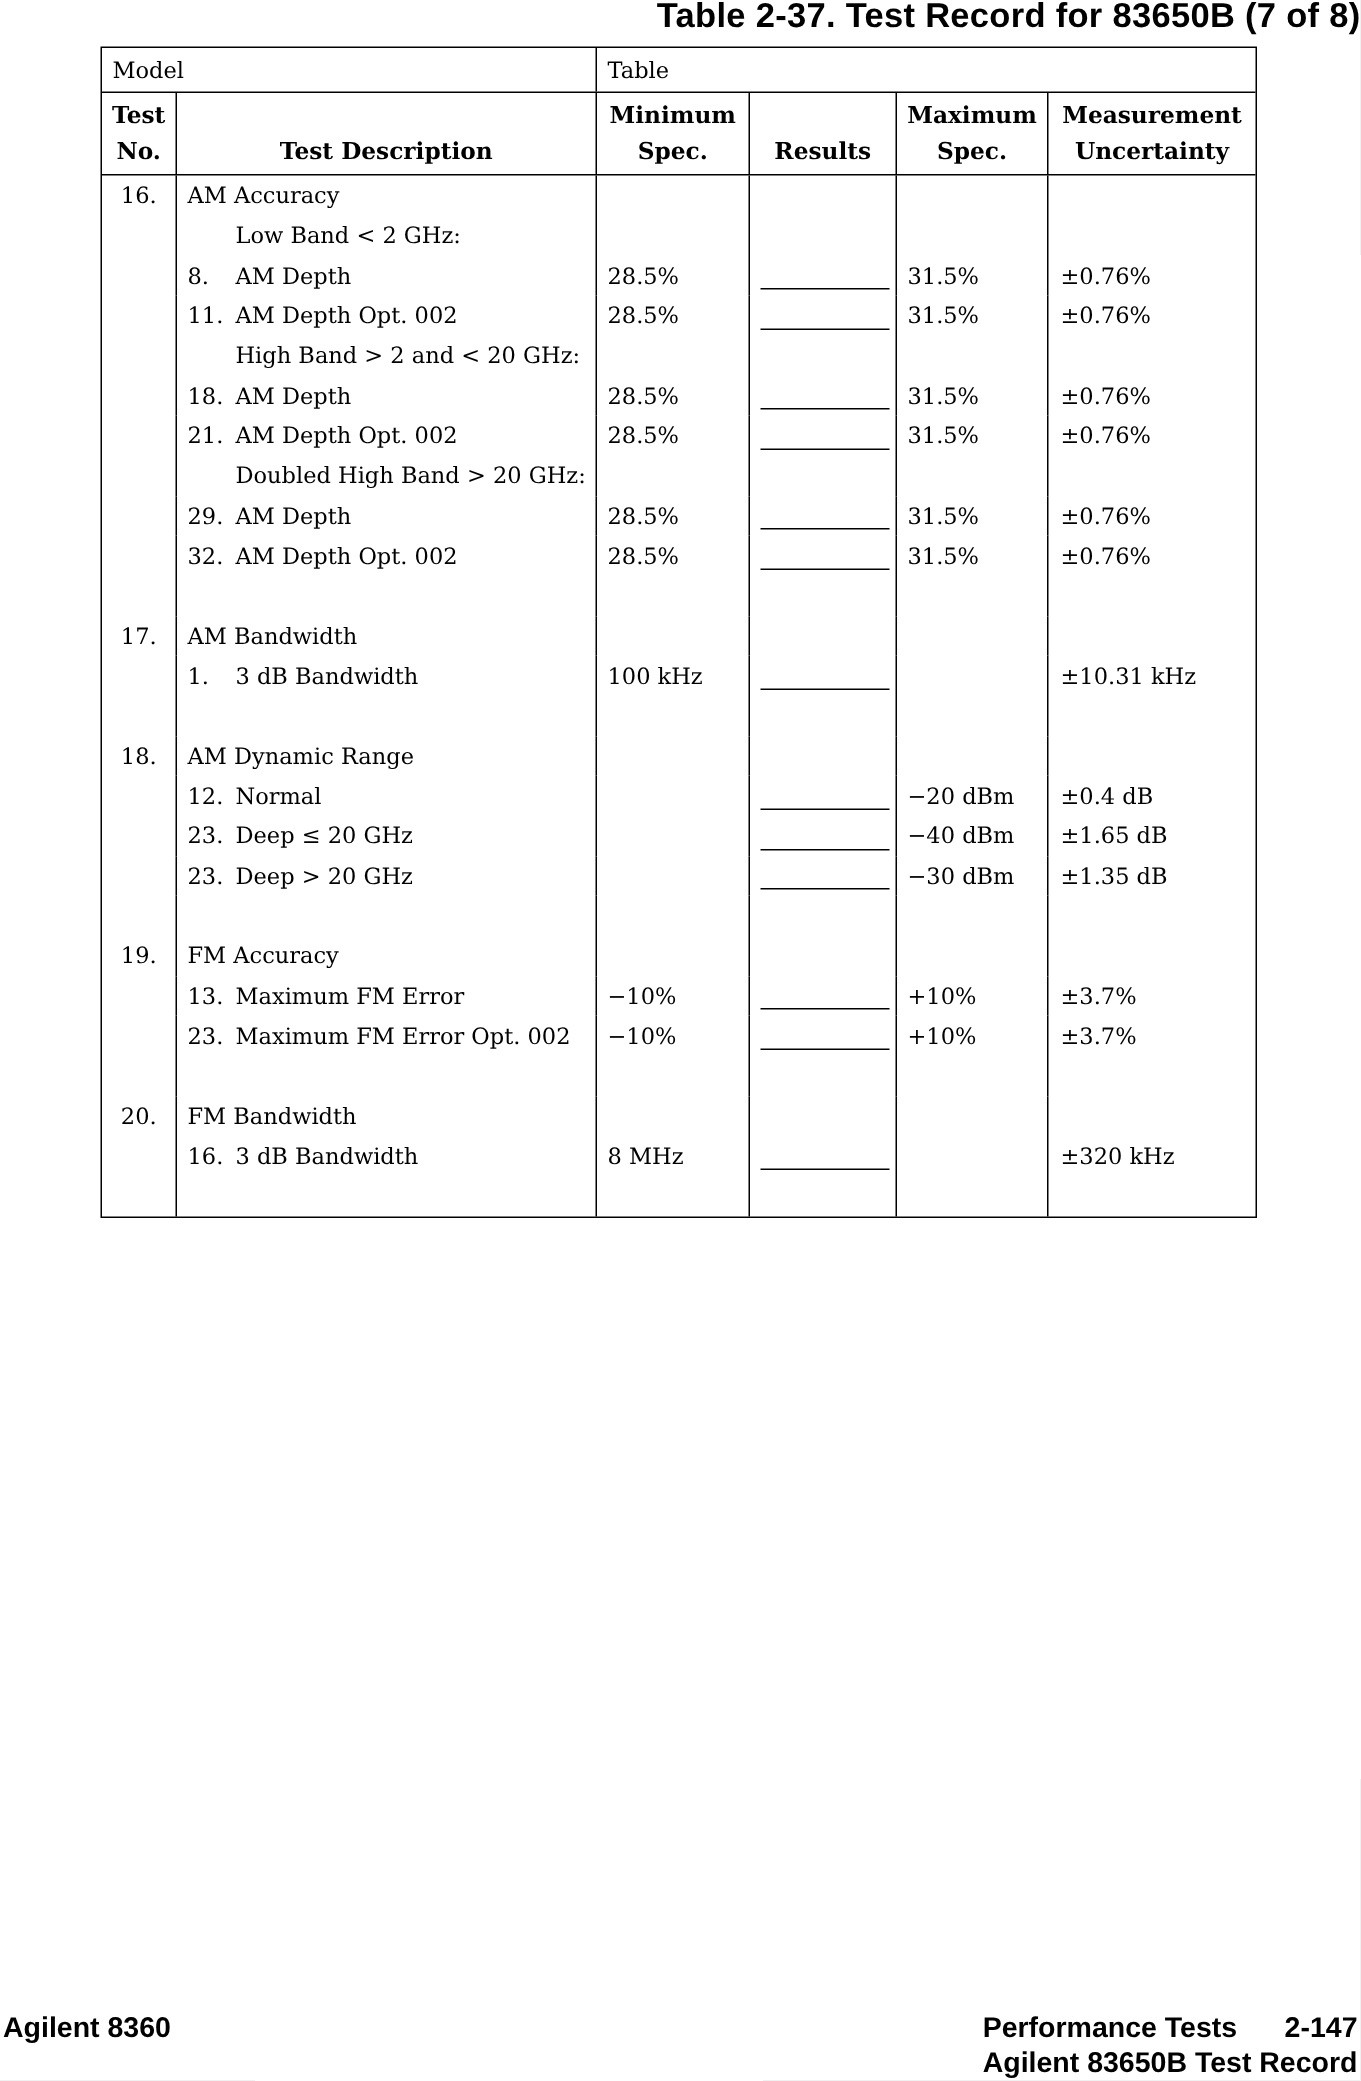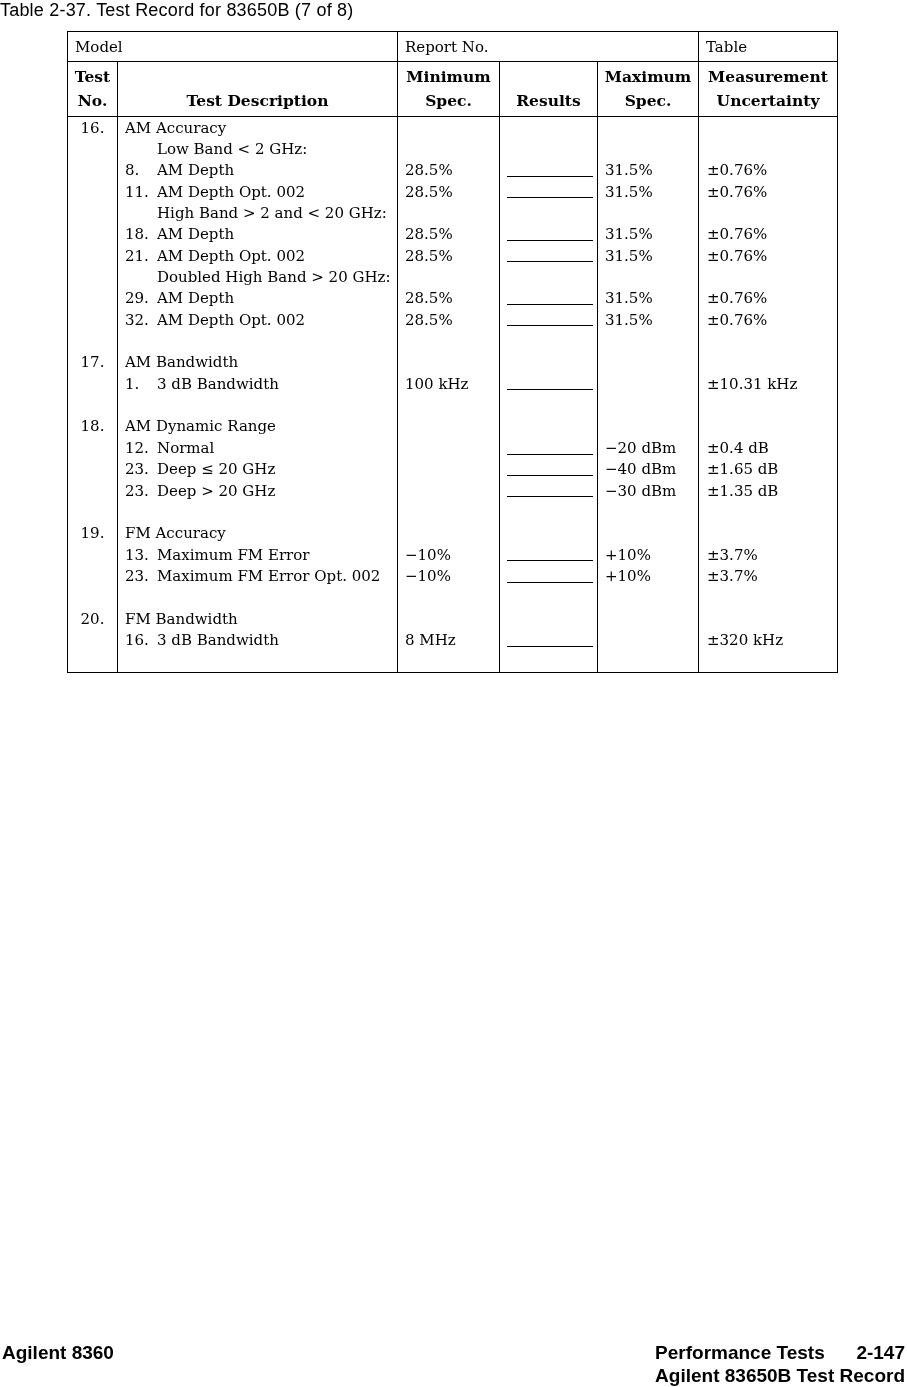--- a/index.html
+++ b/index.html
@@ -3,27 +3,27 @@
 <meta charset="utf-8">
 <style>
   html,body { margin:0; padding:0; background:#e8e8e8; }
   .page {
     position:relative; width:907px; height:1387px;
     background:#ffffff; margin:0 auto; overflow:hidden;
     font-family:"DejaVu Serif", serif; color:#000000;
   }
   .title {
     position:absolute; top:0px; left:0; width:100%;
-    text-align:left;
-    font-family:"Liberation Sans", sans-serif; font-weight:normal;
-    font-size:18px; line-height:20px; letter-spacing:0.2px;
+    text-align:right;
+    font-family:"Liberation Sans", sans-serif; font-weight:bold;
+    font-size:23px; line-height:20px; letter-spacing:0.2px;
   }
   
   .ttable {
-    position:absolute; left:67px; top:31px; width:771px; height:642px;
+    position:absolute; left:67px; top:31px; width:771px; height:781px;
     border:1.5px solid #000; box-sizing:border-box;
     display:flex; flex-direction:column; background:#fff;
   }
   .info-row {
     height:29px; flex:none; display:flex; align-items:stretch;
     border-bottom:1.5px solid #000; font-size:15px;
   }
   .icell { display:flex; align-items:center; padding-left:7px; box-sizing:border-box; }
   .ic1 { width:330px; border-right:1.5px solid #000; }
   .ic2 { width:301px; border-right:1.5px solid #000; }
@@ -74,23 +74,20 @@
 <div class="page">
 
   <div class="title">Table 2-37. Test Record for 83650B (7 of 8)</div>
 
   <div class="ttable">
 
     <div class="info-row">
       <div class="icell ic1">
         <span>Model</span>
       </div>
-      <div class="icell ic2">
-        <span>Report No.</span>
-      </div>
       <div class="icell ic3">
         <span>Table</span>
       </div>
     </div>
 
     <div class="header-row">
       <div class="hc c1">
         <span>Test</span>
         <span>No.</span>
       </div>

